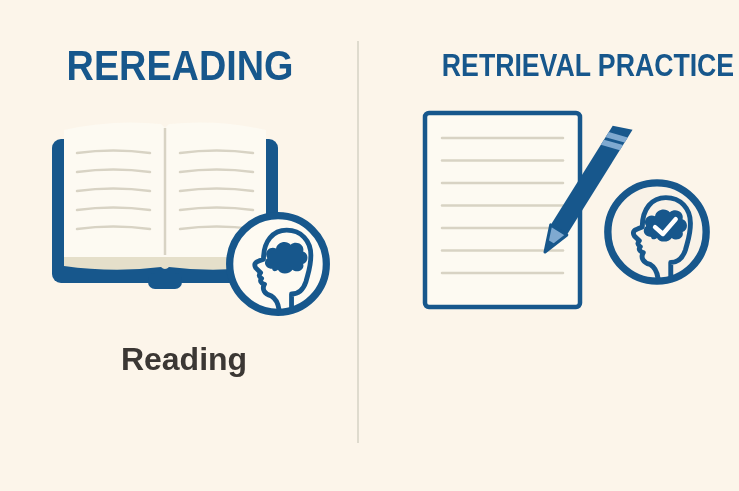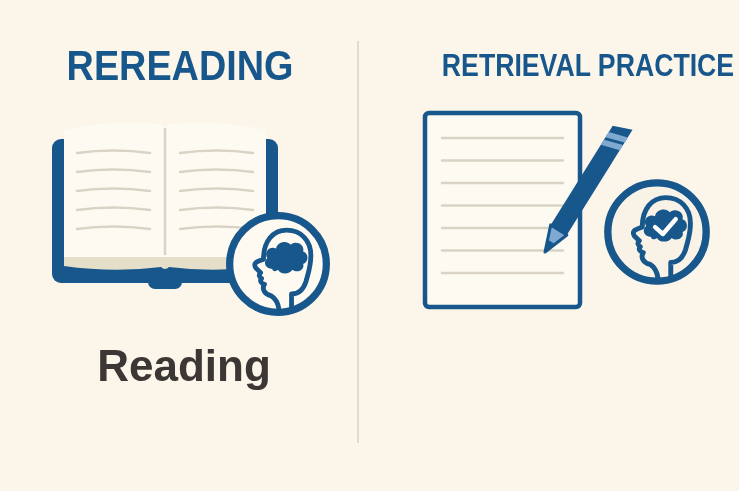--- a/index.html
+++ b/index.html
@@ -11,21 +11,21 @@
   html,body{width:739px;height:491px;overflow:hidden}
   body{font-family:"Liberation Sans","DejaVu Sans",sans-serif;background:var(--bg)}
   .canvas{position:relative;width:652px;height:491px;background:var(--bg)}
 
   .title{position:absolute;color:var(--blue);font-weight:bold;text-align:center;white-space:nowrap}
   .title-left{left:30px;top:42px;width:300px;font-size:42px;letter-spacing:0px;transform:scaleX(.9);transform-origin:center}
   .title-right{left:420px;top:48px;width:312px;font-size:31px;transform:scaleX(.86);transform-origin:center}
 
   .divider{position:absolute;left:357px;top:41px;width:2px;height:402px;background:var(--divider)}
 
-  .caption{position:absolute;color:var(--charcoal);font-weight:bold;text-align:center;font-size:44px;line-height:1.14}
+  .caption{position:absolute;color:var(--charcoal);font-weight:bold;text-align:center;font-size:32px;line-height:1.14}
   .caption-left{left:34px;top:341px;width:300px}
   .caption-right{left:428px;top:341px;width:300px}
 
   .illus{position:absolute}
   .illus-left{left:40px;top:105px}
   .illus-right{left:405px;top:100px}
 
   .fill-blue{fill:var(--blue)}
   .fill-lightblue{fill:var(--lightblue)}
   .fill-page{fill:var(--pagefill)}

